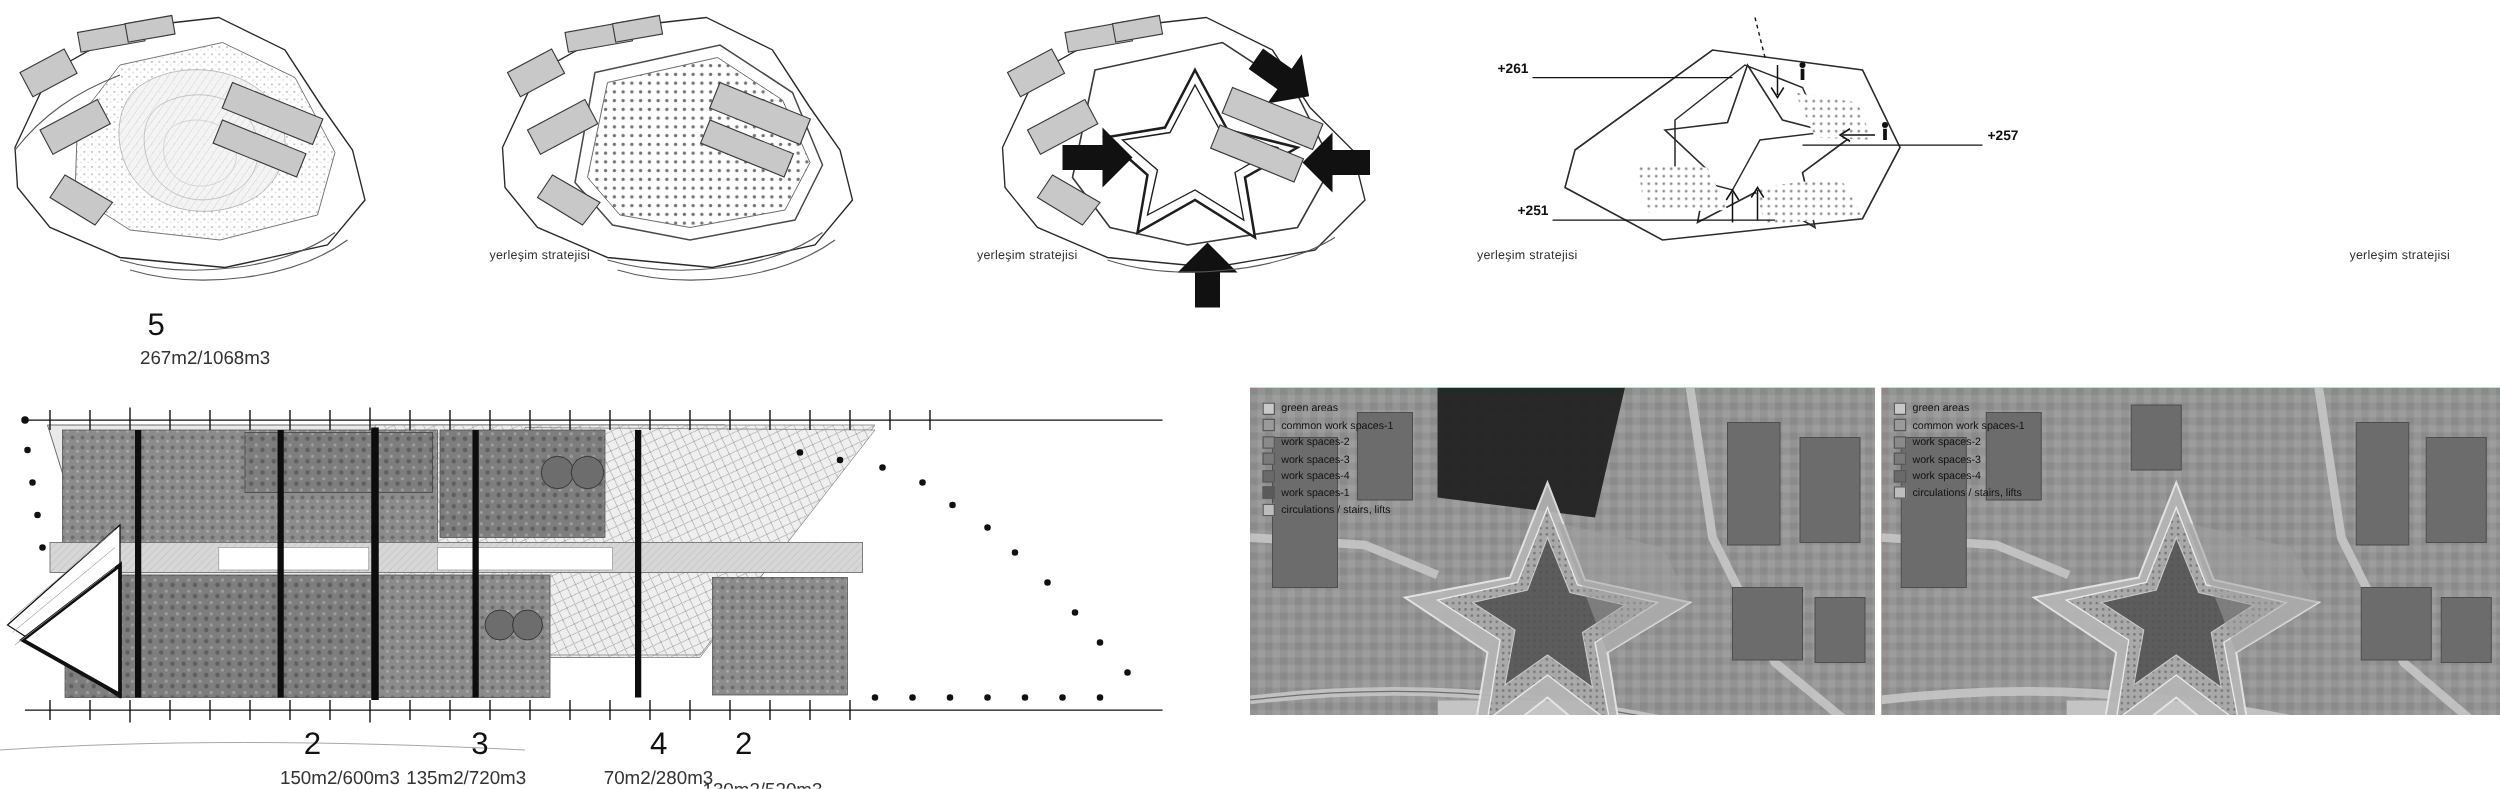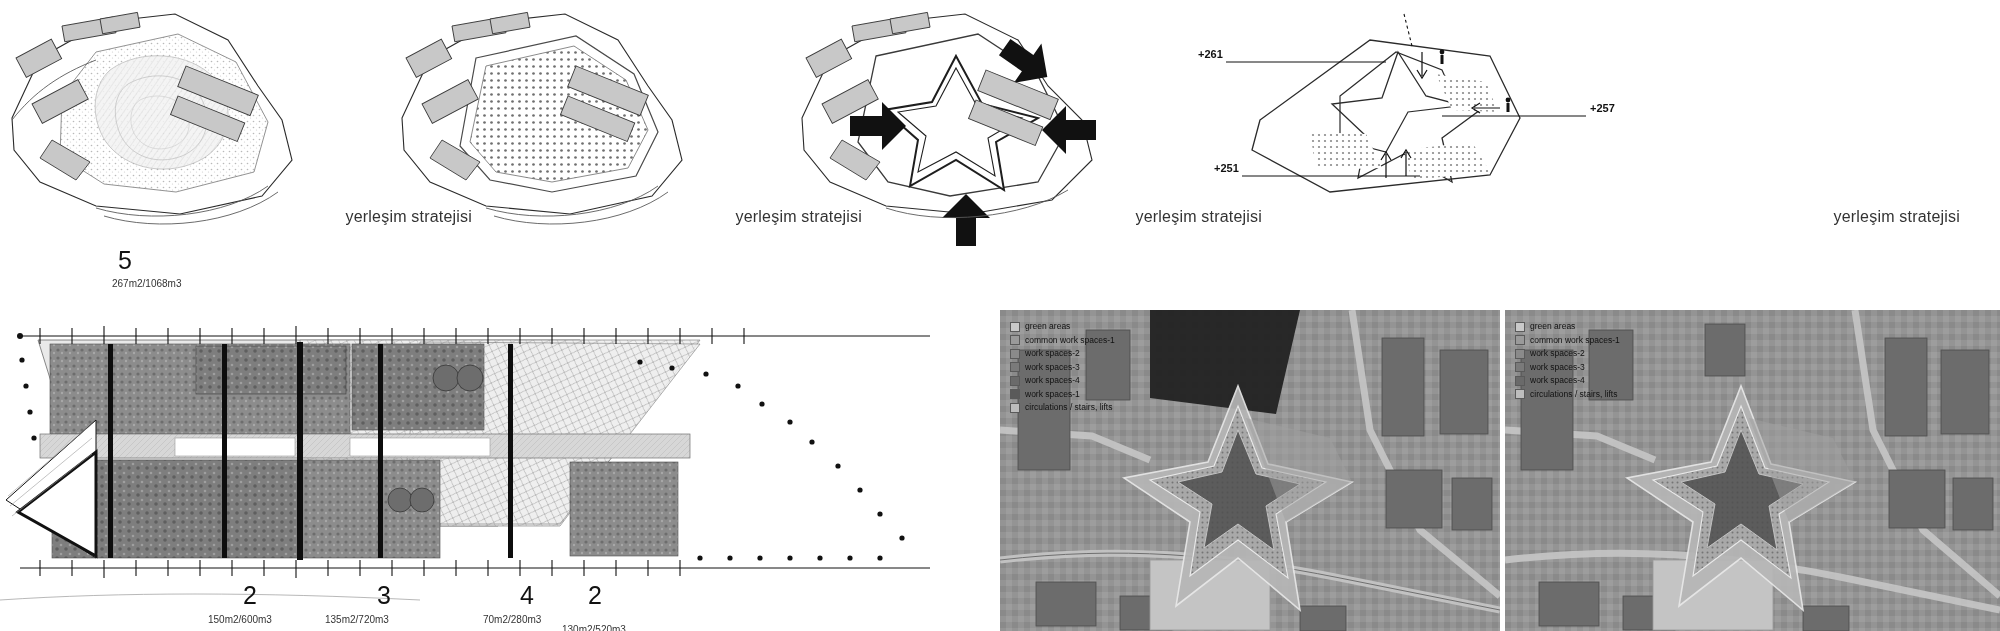--- a/index.html
+++ b/index.html
@@ -3,29 +3,29 @@
 <meta charset="utf-8">
 <style>
   html,body{margin:0;padding:0;background:#ffffff;}
   body{width:2000px;height:631px;font-family:"Liberation Sans",sans-serif;color:#111;overflow:hidden;}
   .board{position:relative;width:2000px;height:631px;}
 
   
   .top-row{position:absolute;left:0;top:0;width:2000px;height:278px;}
   .site-panel{position:absolute;top:0;height:278px;width:500px;}
   .site-panel .svgwrap{position:absolute;left:0;top:0;width:500px;height:278px;}
-  .caption{position:absolute;bottom:52px;right:28px;font-size:16px;color:#333;letter-spacing:.2px;}
+  .caption{position:absolute;bottom:68px;right:28px;font-size:10px;color:#333;letter-spacing:.2px;}
 
   
   .section-panel{position:absolute;left:0;top:300px;width:990px;height:331px;}
   .sec-num{position:absolute;font-size:25px;color:#111;font-family:"Liberation Sans",sans-serif;}
-  .sec-lbl{position:absolute;font-size:10px;color:#333;}
+  .sec-lbl{position:absolute;font-size:15px;color:#333;}
 
   
-  .aerial{position:absolute;top:310px;height:321px;width:500px;background:#fca5a5;overflow:hidden;}
+  .aerial{position:absolute;top:310px;height:262px;width:500px;background:#fca5a5;overflow:hidden;}
   .aerial .photo{position:absolute;inset:0;}
   .legend{position:absolute;left:10px;top:10px;font-size:8.5px;color:#111;line-height:13.5px;}
   .legend .lrow{display:flex;align-items:center;gap:5px;height:13.5px;}
   .legend .sw{width:8px;height:8px;display:inline-block;border:0.5px solid #5a5a5a;}
   svg{display:block;}
 </style>
 </head>
 <body>
 
 <div class="board">
@@ -332,21 +332,21 @@
 
       <g stroke="#9a9a9a" stroke-width="0.7" fill="none">
         <path d="M0,300 C120,292 260,292 420,300"></path>
       </g>
     </svg>
 
     <div class="sec-num" style="left:118px;top:-54px">5</div>
     <div class="sec-lbl" style="left:112px;top:-22px">267m2/1068m3</div>
 
     <div class="sec-num" style="left:243px;top:281px">2</div>
-    <div class="sec-lbl" style="left:208px;top:314px">150m2/600m3</div>
+    <div class="sec-lbl" style="left:224px;top:314px">150m2/600m3</div>
 
     <div class="sec-num" style="left:377px;top:281px">3</div>
     <div class="sec-lbl" style="left:325px;top:314px">135m2/720m3</div>
 
     <div class="sec-num" style="left:520px;top:281px">4</div>
     <div class="sec-lbl" style="left:483px;top:314px">70m2/280m3</div>
 
     <div class="sec-num" style="left:588px;top:281px">2</div>
     <div class="sec-lbl" style="left:562px;top:324px">130m2/520m3</div>
   </div>

